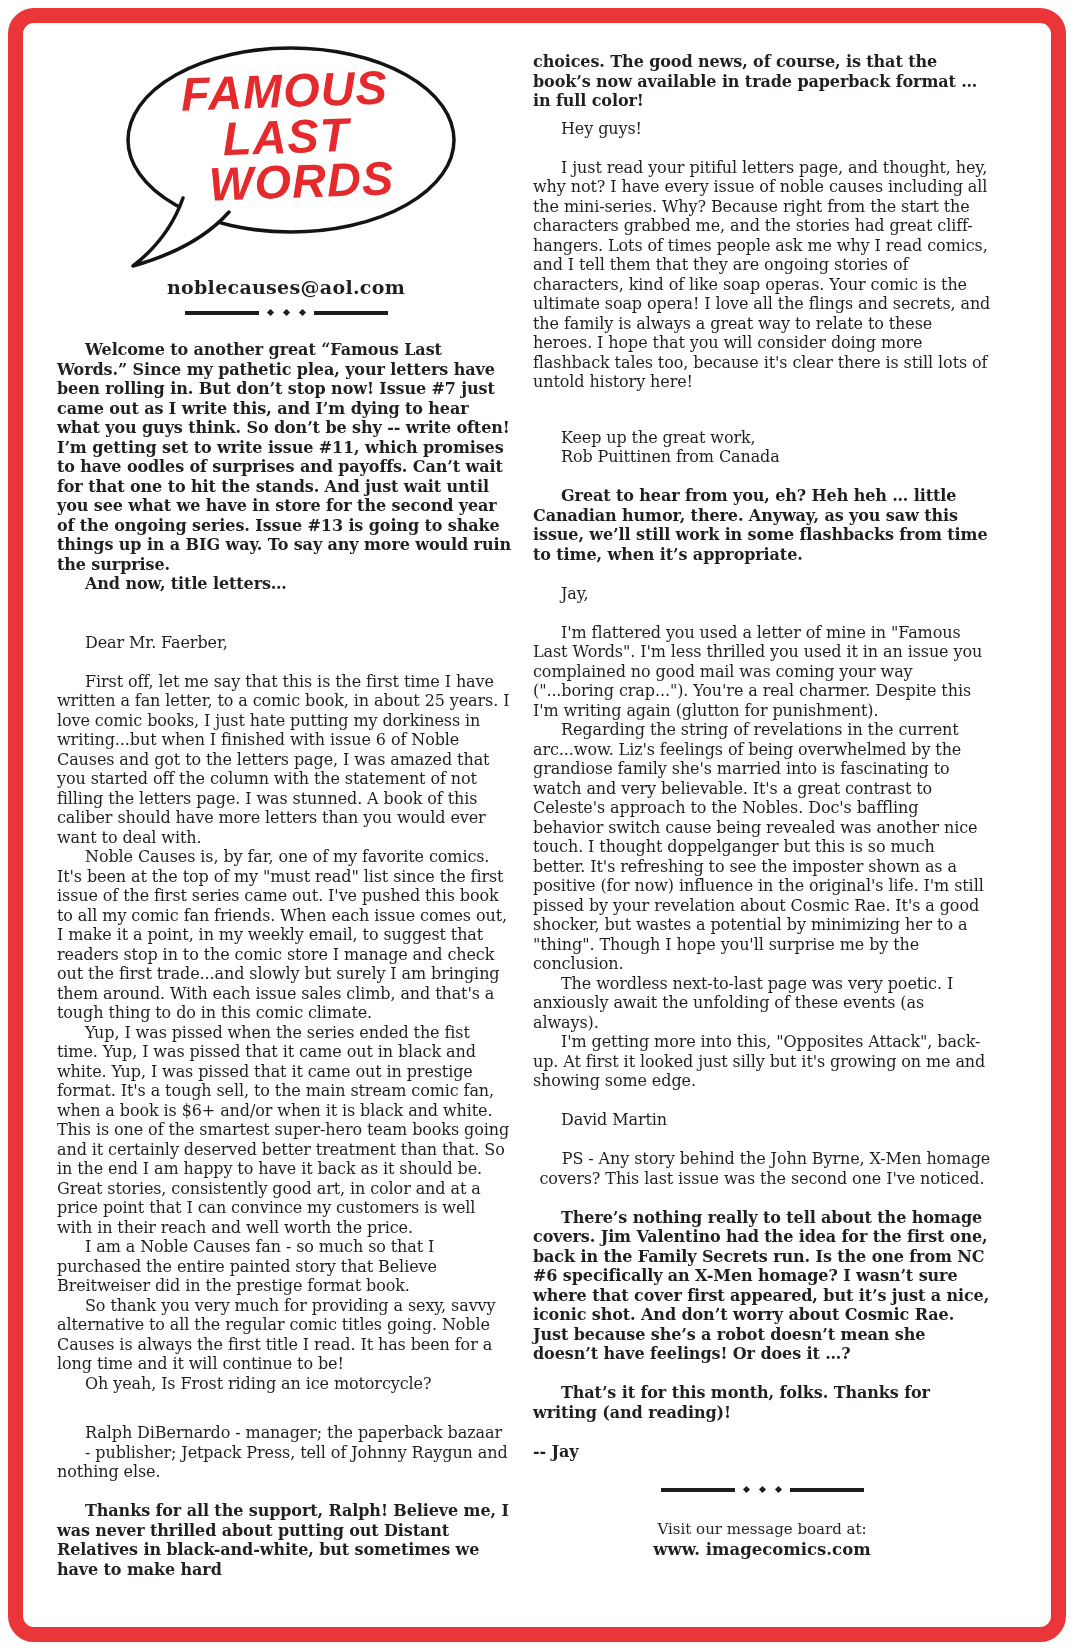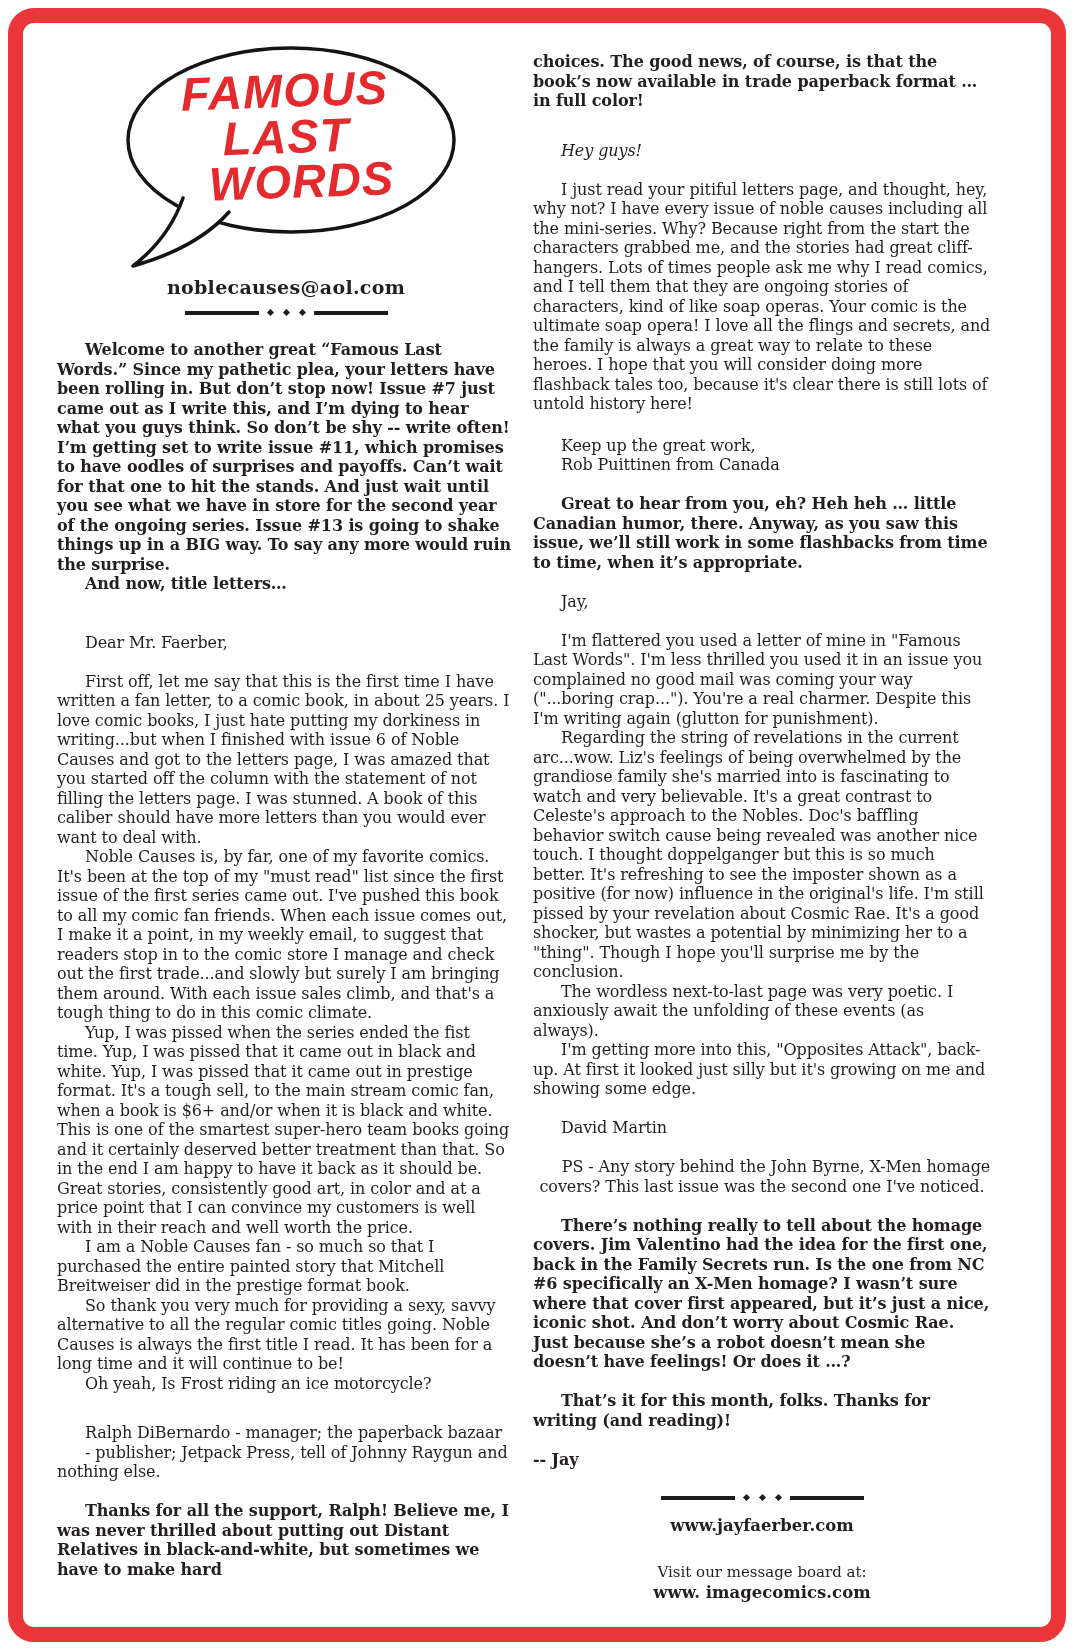--- a/index.html
+++ b/index.html
@@ -88,35 +88,35 @@
           <span class="dline"></span>
         </div>
       </div>
       <div class="text">
           <p class="para bold indent">Welcome to another great “Famous Last Words.” Since my pathetic plea, your letters have been rolling in. But don’t stop now! Issue #7 just came out as I write this, and I’m dying to hear what you guys think. So don’t be shy -- write often! I’m getting set to write issue #11, which promises to have oodles of surprises and payoffs. Can’t wait for that one to hit the stands. And just wait until you see what we have in store for the second year of the ongoing series. Issue #13 is going to shake things up in a BIG way. To say any more would ruin the surprise.</p>
           <p class="para bold indent">And now, title letters…</p>
           <p class="para indent" style="margin-top: 39px;">Dear Mr. Faerber,</p>
           <p class="para indent" style="margin-top: 19.5px;">First off, let me say that this is the first time I have written a fan letter, to a comic book, in about 25 years. I love comic books, I just hate putting my dorkiness in writing...but when I finished with issue 6 of Noble Causes and got to the letters page, I was amazed that you started off the column with the statement of not filling the letters page. I was stunned. A book of this caliber should have more letters than you would ever want to deal with.</p>
           <p class="para indent">Noble Causes is, by far, one of my favorite comics. It's been at the top of my "must read" list since the first issue of the first series came out. I've pushed this book to all my comic fan friends. When each issue comes out, I make it a point, in my weekly email, to suggest that readers stop in to the comic store I manage and check out the first trade...and slowly but surely I am bringing them around. With each issue sales climb, and that's a tough thing to do in this comic climate.</p>
           <p class="para indent">Yup, I was pissed when the series ended the fist time. Yup, I was pissed that it came out in black and white. Yup, I was pissed that it came out in prestige format. It's a tough sell, to the main stream comic fan, when a book is $6+ and/or when it is black and white. This is one of the smartest super-hero team books going and it certainly deserved better treatment than that. So in the end I am happy to have it back as it should be. Great stories, consistently good art, in color and at a price point that I can convince my customers is well with in their reach and well worth the price.</p>
-          <p class="para indent">I am a Noble Causes fan - so much so that I purchased the entire painted story that Mitchell Breitweiser did in the prestige format book.</p>
+          <p class="para indent">I am a Noble Causes fan - so much so that I purchased the entire painted story that Believe Breitweiser did in the prestige format book.</p>
           <p class="para indent">So thank you very much for providing a sexy, savvy alternative to all the regular comic titles going. Noble Causes is always the first title I read. It has been for a long time and it will continue to be!</p>
           <p class="para indent">Oh yeah, Is Frost riding an ice motorcycle?</p>
           <p class="para indent" style="margin-top: 30px;">Ralph DiBernardo - manager; the paperback bazaar</p>
           <p class="para indent">- publisher; Jetpack Press, tell of Johnny Raygun and nothing else.</p>
           <p class="para bold indent" style="margin-top: 19.5px;">Thanks for all the support, Ralph! Believe me, I was never thrilled about putting out Distant Relatives in black-and-white, but sometimes we have to make hard</p>
         </div>
     </div>
 
     <div class="col right">
       <div class="text">
           <p class="para bold">choices. The good news, of course, is that the book’s now available in trade paperback format … in full color!</p>
-          <p class="para indent" style="margin-top: 30px; font-style: italic;">Hey guys!</p>
+          <p class="para indent" style="margin-top: 8px;">Hey guys!</p>
           <p class="para indent" style="margin-top: 19.5px;">I just read your pitiful letters page, and thought, hey, why not? I have every issue of noble causes including all the mini-series. Why? Because right from the start the characters grabbed me, and the stories had great cliff-hangers. Lots of times people ask me why I read comics, and I tell them that they are ongoing stories of characters, kind of like soap operas. Your comic is the ultimate soap opera! I love all the flings and secrets, and the family is always a great way to relate to these heroes. I hope that you will consider doing more flashback tales too, because it's clear there is still lots of untold history here!</p>
-          <p class="para indent" style="margin-top: 22px;">Keep up the great work,</p>
+          <p class="para indent" style="margin-top: 36px;">Keep up the great work,</p>
           <p class="para indent">Rob Puittinen from Canada</p>
           <p class="para bold indent" style="margin-top: 19.5px;">Great to hear from you, eh? Heh heh … little Canadian humor, there. Anyway, as you saw this issue, we’ll still work in some flashbacks from time to time, when it’s appropriate.</p>
           <p class="para indent" style="margin-top: 19.5px;">Jay,</p>
           <p class="para indent" style="margin-top: 19.5px;">I'm flattered you used a letter of mine in "Famous Last Words". I'm less thrilled you used it in an issue you complained no good mail was coming your way ("...boring crap..."). You're a real charmer. Despite this I'm writing again (glutton for punishment).</p>
           <p class="para indent">Regarding the string of revelations in the current arc...wow. Liz's feelings of being overwhelmed by the grandiose family she's married into is fascinating to watch and very believable. It's a great contrast to Celeste's approach to the Nobles. Doc's baffling behavior switch cause being revealed was another nice touch. I thought doppelganger but this is so much better. It's refreshing to see the imposter shown as a positive (for now) influence in the original's life. I'm still pissed by your revelation about Cosmic Rae. It's a good shocker, but wastes a potential by minimizing her to a "thing". Though I hope you'll surprise me by the conclusion.</p>
           <p class="para indent">The wordless next-to-last page was very poetic. I anxiously await the unfolding of these events (as always).</p>
           <p class="para indent">I'm getting more into this, "Opposites Attack", back-up. At first it looked just silly but it's growing on me and showing some edge.</p>
           <p class="para indent" style="margin-top: 19.5px;">David Martin</p>
           <p class="para indent" style="margin-top: 19.5px; text-align: center;">PS - Any story behind the John Byrne, X-Men homage covers? This last issue was the second one I've noticed.</p>
           <p class="para bold indent" style="margin-top: 19.5px;">There’s nothing really to tell about the homage covers. Jim Valentino had the idea for the first one, back in the Family Secrets run. Is the one from NC #6 specifically an X-Men homage? I wasn’t sure where that cover first appeared, but it’s just a nice, iconic shot. And don’t worry about Cosmic Rae. Just because she’s a robot doesn’t mean she doesn’t have feelings! Or does it …?</p>
@@ -127,20 +127,19 @@
       <div class="footer">
         <div class="divider">
           <span class="dline"></span>
           <span class="ddots">
               <i></i>
               <i></i>
               <i></i>
             </span>
           <span class="dline"></span>
         </div>
-        <div class="site">www.jayfaerber.com</div>
         <div class="board-label">Visit our message board at:</div>
         <div class="site second">www. imagecomics.com</div>
       </div>
     </div>
 
   </div>
 </div>
 
 </body></html>

